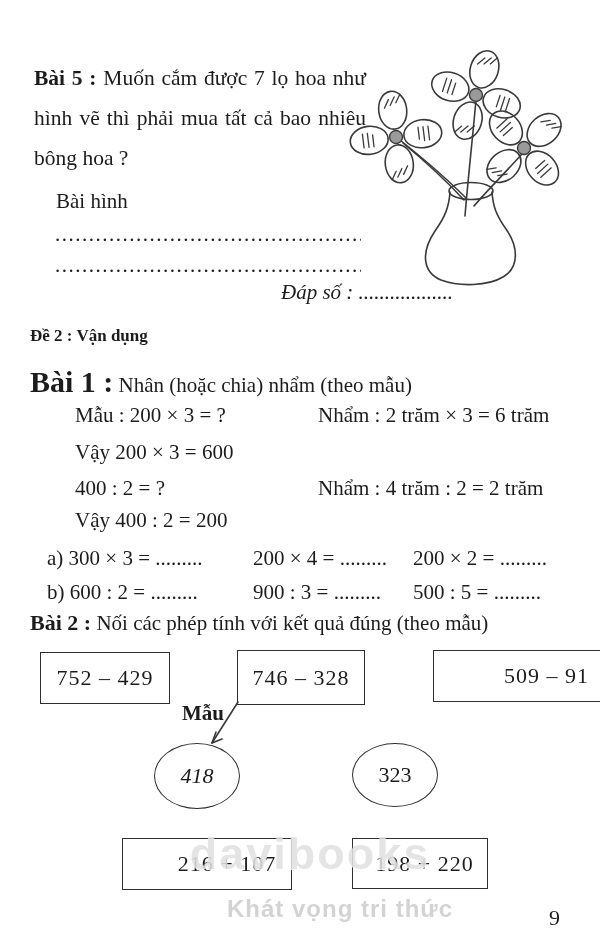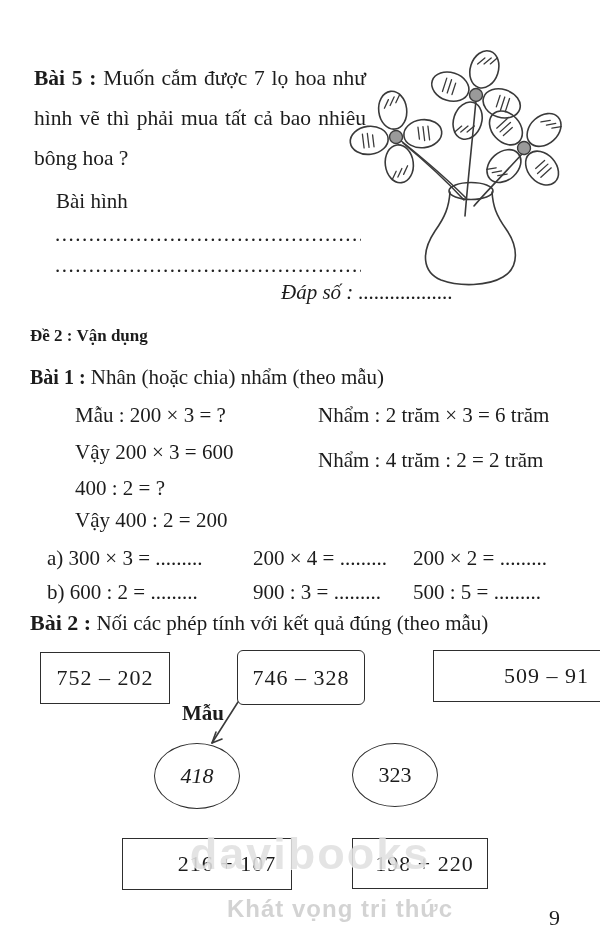--- a/index.html
+++ b/index.html
@@ -90,40 +90,40 @@
     <use href="#flower" transform="translate(178,104) rotate(30)"></use>
   </svg>
 
   <div class="t" style="left:56px; top:189px;">Bài hình</div>
   <div class="dots" style="top:222px;">....................................................................................</div>
   <div class="dots" style="top:253px;">....................................................................................</div>
   <div class="t i" style="left:281px; top:280px;"><span>Đáp số :</span> <span>..................</span></div>
 
   <div class="t b" style="left:30px; top:326px; font-size:17px;">Đề 2 : Vận dụng</div>
 
-  <div class="t" style="left:30px; top:365px;"><span class="b" style="font-size:20px;">Bài 1 :</span><span> Nhân (hoặc chia) nhẩm (theo mẫu)</span></div>
+  <div class="t" style="left:30px; top:365px;"><span class="b" style="font-size:30px;">Bài 1 :</span><span> Nhân (hoặc chia) nhẩm (theo mẫu)</span></div>
 
   <div class="t" style="left:75px; top:403px;">Mẫu : 200 × 3 = ?</div>
   <div class="t" style="left:318px; top:403px;">Nhẩm :  2 trăm × 3 = 6 trăm</div>
   <div class="t" style="left:75px; top:440px;">Vậy 200 × 3 = 600</div>
   <div class="t" style="left:75px; top:476px;">400 : 2 = ?</div>
-  <div class="t" style="left:318px; top:448px;">Nhẩm :  4 trăm : 2 = 2 trăm</div>
+  <div class="t" style="left:318px; top:476px;">Nhẩm :  4 trăm : 2 = 2 trăm</div>
   <div class="t" style="left:75px; top:508px;">Vậy 400 : 2 = 200</div>
 
   <div class="t" style="left:47px; top:546px;">a) 300 × 3 = .........</div>
   <div class="t" style="left:253px; top:546px;">200 × 4 = .........</div>
   <div class="t" style="left:413px; top:546px;">200 × 2 = .........</div>
   <div class="t" style="left:47px; top:580px;">b) 600 : 2 = .........</div>
   <div class="t" style="left:253px; top:580px;">900 : 3 = .........</div>
   <div class="t" style="left:413px; top:580px;">500 : 5 = .........</div>
 
   <div class="t" style="left:30px; top:610px;"><span class="b" style="font-size:22px;">Bài 2 :</span><span> Nối các phép tính với kết quả đúng (theo mẫu)</span></div>
 
-  <div class="opbox" style="left:40px; top:652px; width:128px; height:50px;">752 – 202</div>
-  <div class="opbox" style="left:237px; top:650px; width:126px; height:53px;border-radius:6px;">746 – 328</div>
+  <div class="opbox" style="left:40px; top:652px; width:128px; height:50px;">752 – 429</div>
+  <div class="opbox" style="left:237px; top:650px; width:126px; height:53px;">746 – 328</div>
   <div class="opbox" style="left:433px; top:650px; width:129px; height:50px;padding-left:48px;">509 – 91</div>
 
   <div class="t b" style="left:182px; top:701px; font-size:21px;">Mẫu</div>
   <svg class="arrow-svg" width="100" height="55" viewBox="0 0 100 55">
     <path class="ln" d="M88,7 L62,48"></path>
     <path class="ln" d="M62,48 L72,44 M62,48 L66,37"></path>
   </svg>
 
   <div class="oval" style="left:154px; top:743px; width:84px; height:64px;font-style:italic;">418</div>
   <div class="oval" style="left:352px; top:743px; width:84px; height:62px;">323</div>

